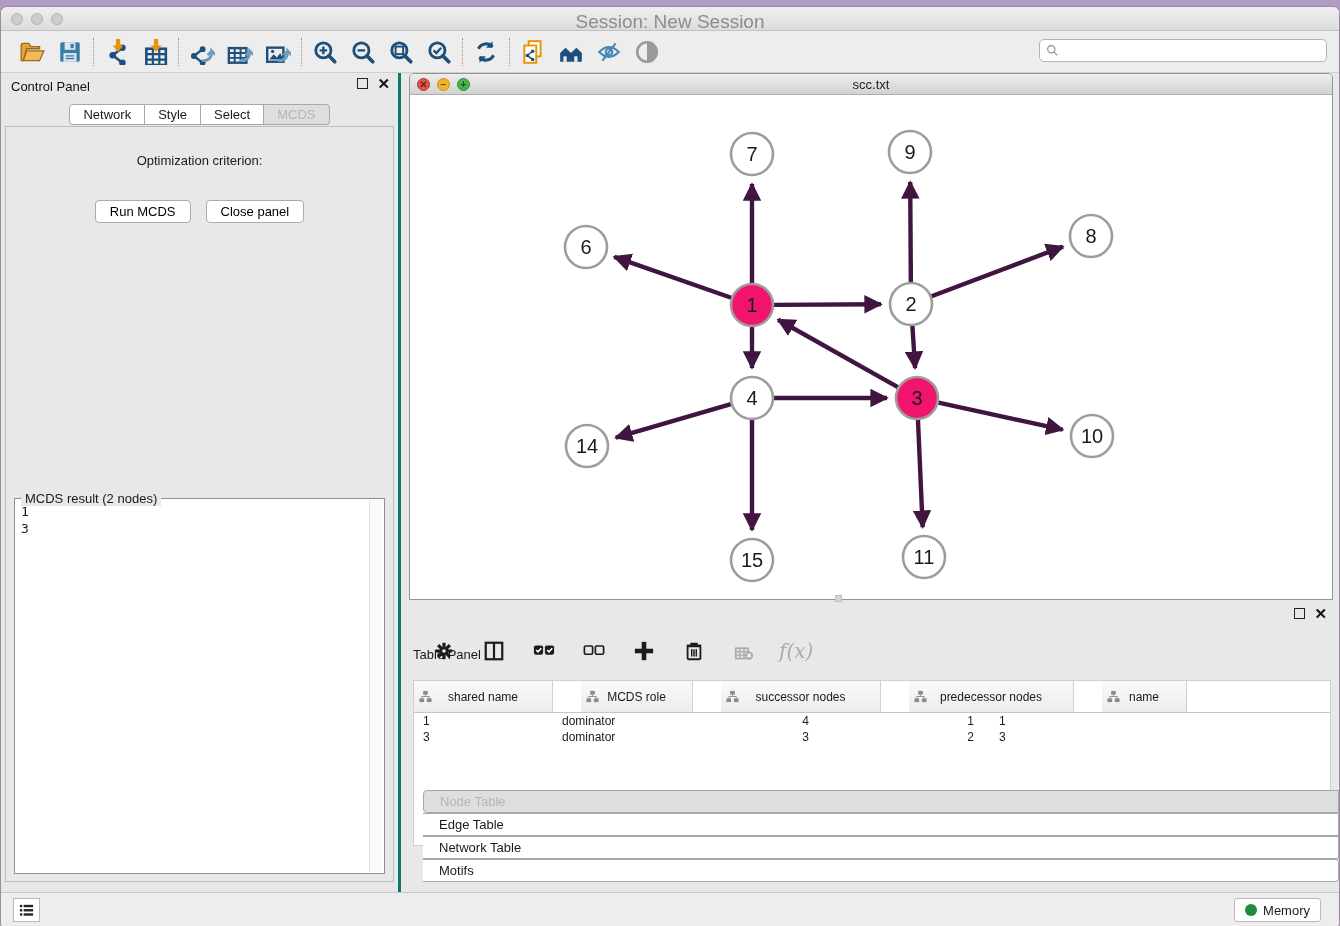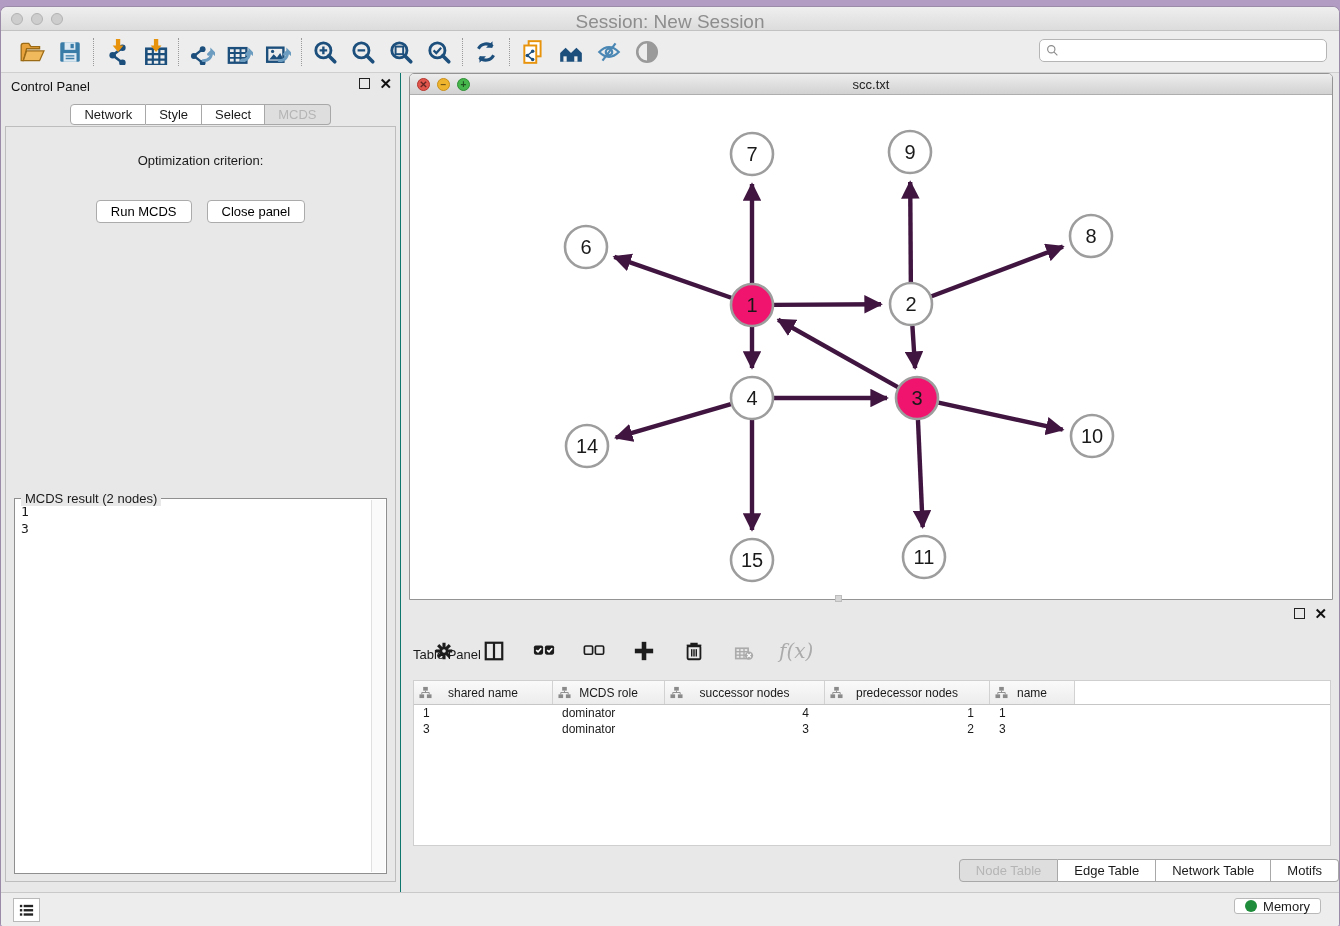--- a/index.html
+++ b/index.html
@@ -25,21 +25,21 @@
   .tb-btn svg { width:26px; height:26px; }
   .search-wrap { position:absolute; right:12px; top:7px; width:288px; height:23px; background:#fff;
                  border:1px solid #b5b5b5; border-radius:5px; display:flex; align-items:center; padding:0 6px; }
   .search-wrap svg { width:13px; height:13px; }
   .search-wrap input { border:none; outline:none; flex:1; font-size:12px; background:transparent; margin-left:4px; }
 
   
   .content { position:absolute; left:0; right:0; top:66px; bottom:34px; background:#e8e8e8; }
 
   
-  .control-panel { position:absolute; left:0; top:0; bottom:0; width:400px; background:#e8e8e8; border-right:1px solid #0f766e;text-decoration:underline; }
+  .control-panel { position:absolute; left:0; top:0; bottom:0; width:400px; background:#e8e8e8; border-right:3px solid #0f766e;text-decoration:underline; }
   .panel-header { position:absolute; left:0; right:0; top:0; height:26px; }
   .panel-header .ph-title { position:absolute; left:10px; top:6px; font-size:13px; color:#111; }
   .ph-icons { position:absolute; right:8px; top:5px; display:flex; gap:9px; align-items:center; }
   .float-ic { width:11px; height:11px; border:1.5px solid #222; background:transparent; }
   .close-ic { font-weight:bold; font-size:15px; line-height:11px; color:#111; }
 
   .cp-tabs { position:absolute; left:0; right:0; top:31px; display:flex; justify-content:center; }
   .tab { border:1px solid #a8a8a8; border-left:none; background:#fff; padding:2px 13px; font-size:13px; height:21px; }
   .tab:first-child { border-left:1px solid #a8a8a8; border-radius:4px 0 0 4px; }
   .tab:last-child { border-radius:0 4px 4px 0; }
@@ -73,36 +73,36 @@
   .net-title { position:absolute; left:0; right:0; top:3px; text-align:center; font-size:13px; color:#222; }
   .net-canvas { position:absolute; left:0; right:0; top:22px; bottom:0; overflow:hidden; }
 
   .table-panel { position:absolute; left:7px; right:0; top:529px; bottom:0; background:#e8e8e8; }
   .tp-header { position:absolute; left:0; right:0; top:0; height:24px; }
   .tp-header .ph-title { position:absolute; left:4px; top:5px;margin-top:40px; }
   .tp-toolbar { position:absolute; left:4px; top:28px; height:42px; display:flex; align-items:center; gap:20px; padding-left:16px; }
   .tp-toolbar .tb-btn svg { width:22px; height:22px; }
   .fx-label { font-family:"DejaVu Serif", serif; font-style:italic; font-size:20px; color:#ababab; }
   .tp-table { position:absolute; left:4px; right:8px; top:78px; bottom:46px; background:#fff; border:1px solid #cfcfcf; overflow:hidden; }
-  .th-row { display:flex; height:24px; border-bottom:1px solid #c6c6c6; }
+  .th-row { display:flex; height:32px; border-bottom:1px solid #c6c6c6;gap:28px; }
   .th-cell { position:relative; background:linear-gradient(#fafafa,#ececec); border-right:1px solid #d2d2d2;
              display:flex; align-items:center; justify-content:center; font-size:12px; }
   .th-cell svg { position:absolute; left:5px; width:13px; height:13px; }
   .td-row { display:flex; height:16px; align-items:center; font-size:12px; }
   .td-cell { overflow:hidden; white-space:nowrap; }
-  .tp-tabs { position:absolute; left:14px; right:0; bottom:10px; display:flex; justify-content:flex-end; }
+  .tp-tabs { position:absolute; left:14px; right:0; bottom:10px; display:flex; justify-content:center;flex-direction:column; }
   .tp-tabs .tab { padding:3px 16px; height:23px; }
 
   .splitter-handle { position:absolute; width:7px; height:7px; background:#d6d6d6; border:1px solid #bdbdbd; }
 
   
   .statusbar { position:absolute; left:0; right:0; bottom:0; height:34px; background:#ededed; border-top:1px solid #c9c9c9; }
   .list-btn { position:absolute; left:12px; top:5px; width:27px; height:24px; background:#fff; border:1px solid #b9b9b9;
               display:flex; align-items:center; justify-content:center; }
-  .memory-btn { position:absolute; right:18px; top:5px; height:16px; background:#fff; border:1px solid #b9b9b9; border-radius:3px;
+  .memory-btn { position:absolute; right:18px; top:5px; height:24px; background:#fff; border:1px solid #b9b9b9; border-radius:3px;
                 display:flex; align-items:center; gap:6px; padding:0 10px; font-size:13px; }
   .mem-dot { width:12px; height:12px; border-radius:50%; background:#1e8c3a; }
 </style>
 </head>
 <body>
 
 <div class="window">
 
   <div class="titlebar">
     <div class="tl-group">

